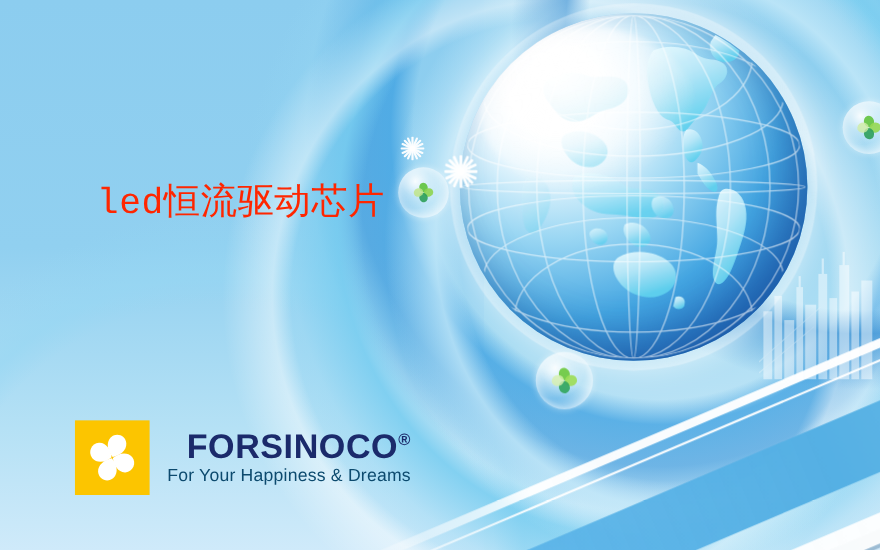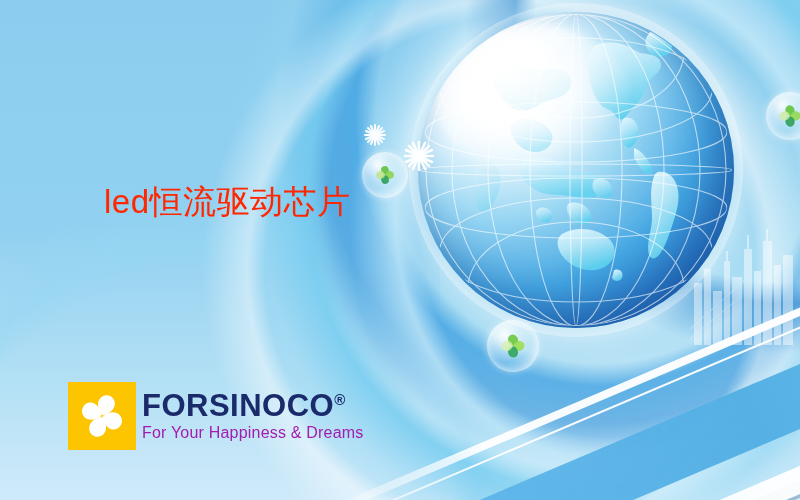--- a/index.html
+++ b/index.html
@@ -119,48 +119,47 @@
   }
   .bub-a{left:362px;top:152px;width:46px;height:46px;}
   .bub-b{left:487px;top:320px;width:52px;height:52px;}
   .bub-c{left:766px;top:92px;width:48px;height:48px;}
 
   
   .sparkle{position:absolute;}
 
   
   .headline{
-    position:absolute;left:88px;top:172px;
+    position:absolute;left:88px;top:156px;
     color:#ff2600;
-    font-family:Liberation Sans, sans-serif;
+    font-family:Liberation Mono, monospace;
     font-size:33px;
     line-height:60px;
     letter-spacing:.5px;
     white-space:nowrap;
-    margin-left:16px;
   }
   .headline .l2{display:block;padding-left:10px;}
 
   
   .logo{position:absolute;left:68px;top:382px;display:flex;align-items:center;}
   .logo-mark{
     width:68px;height:68px;background:#fcc500;
     display:flex;align-items:center;justify-content:center;flex:0 0 auto;
   }
-  .logo-text{margin-left:6px;}
+  .logo-text{margin-left:16px;text-align:right;}
   .logo-name{
     color:#1b2a6b;
     font-family:"Liberation Sans",sans-serif;
     font-weight:bold;font-size:31px;letter-spacing:.5px;line-height:1;
     white-space:nowrap;
   }
   .logo-name .reg{font-size:15px;vertical-align:super;}
   .logo-tag{
     margin-top:3px;
-    color:#a21caf;
+    color:#0c4a6e;
     font-family:"Liberation Sans",sans-serif;
     font-size:16px;letter-spacing:.2px;line-height:1.1;
     white-space:nowrap;
   }
 </style>
 </head>
 <body>
 
 <div id="stage">
 

